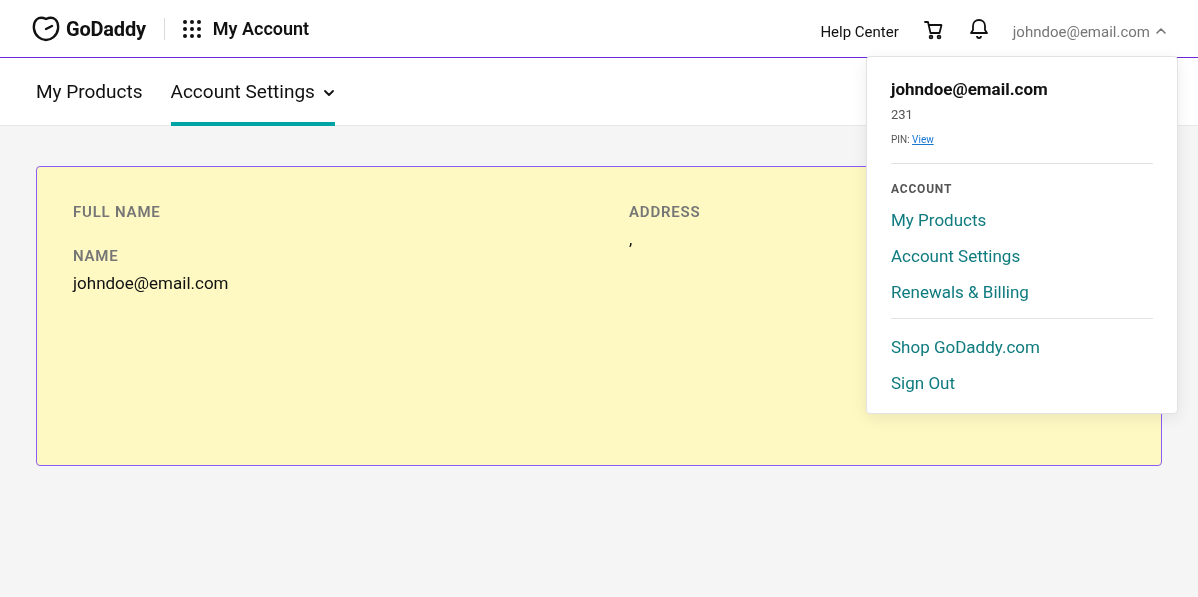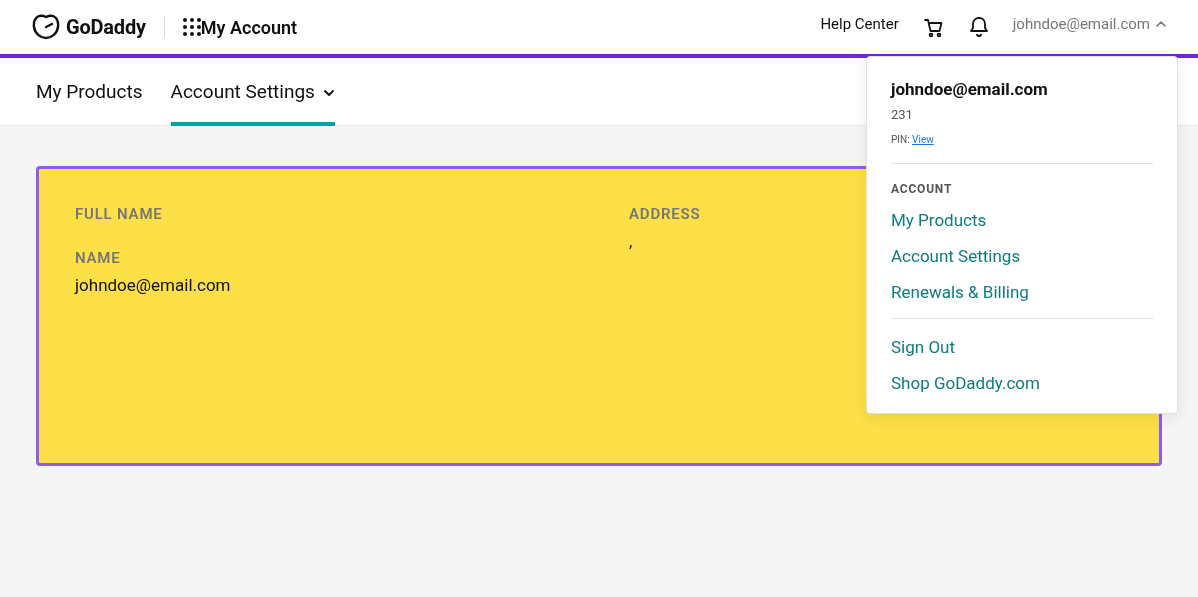--- a/index.html
+++ b/index.html
@@ -13,21 +13,21 @@
       color: #111;
       width: 1198px;
       height: 597px;
       overflow: hidden;
     }
     .header {
       display: flex;
       align-items: center;
       justify-content: space-between;
       padding: 12px 32px;
-      border-bottom: 4px solid #6d28d9;
+      border-bottom: 1px solid #6d28d9;
       height: 58px;
     }
     .header-left {
       display: flex;
       align-items: center;
       gap: 18px;
     }
     .logo-group {
       display: flex;
       align-items: center;
@@ -42,20 +42,21 @@
       letter-spacing: -0.2px;
     }
     .divider-v {
       width: 1px;
       height: 22px;
       background: #d9d9d9;
     }
     .apps-button {
       display: flex;
       align-items: center;
+      gap: 12px;
       cursor: pointer;
       justify-content: flex-end;
     }
     .apps-grid {
       display: grid;
       grid-template-columns: repeat(3, 4px);
       grid-template-rows: repeat(3, 4px);
       gap: 3px;
     }
     .apps-grid span {
@@ -63,21 +64,21 @@
       height: 4px;
       background: #111;
       border-radius: 50%;
     }
     .apps-label {
       font-size: 18px;
       font-weight: 600;
     }
     .header-right {
       display: flex;
-      align-items: flex-start;
+      align-items: flex-end;
       gap: 22px;
     }
     .help-link {
       font-size: 15px;
       color: #111;
       cursor: pointer;
     }
     .icon-btn {
       cursor: pointer;
       display: flex;
@@ -133,22 +134,22 @@
       height: calc(597px - 58px - 68px);
     }
     .page-title {
       font-family: Georgia, "Times New Roman", serif;
       font-size: 54px;
       font-weight: 700;
       letter-spacing: -1px;
       margin-bottom: 32px;
     }
     .profile-card {
-      background: #fde047;
-      border: 3px solid #8b5cf6;
+      background: #fef9c3;
+      border: 1px solid #8b5cf6;
       border-radius: 4px;
       padding: 36px;
       display: flex;
       gap: 60px;
       min-height: 300px;
     }
     .profile-col {
       flex: 1;
     }
     .field {
@@ -318,15 +319,15 @@
   <div class="dd-pin">
     <span>PIN:</span>
     <a>View</a>
   </div>
   <div class="dd-divider"></div>
   <div class="dd-section-label">ACCOUNT</div>
   <div class="dd-link">My Products</div>
   <div class="dd-link">Account Settings</div>
   <div class="dd-link">Renewals &amp; Billing</div>
   <div class="dd-divider"></div>
+  <div class="dd-link">Shop GoDaddy.com</div>
   <div class="dd-link">Sign Out</div>
-  <div class="dd-link">Shop GoDaddy.com</div>
 </div>
 
 </body></html>

